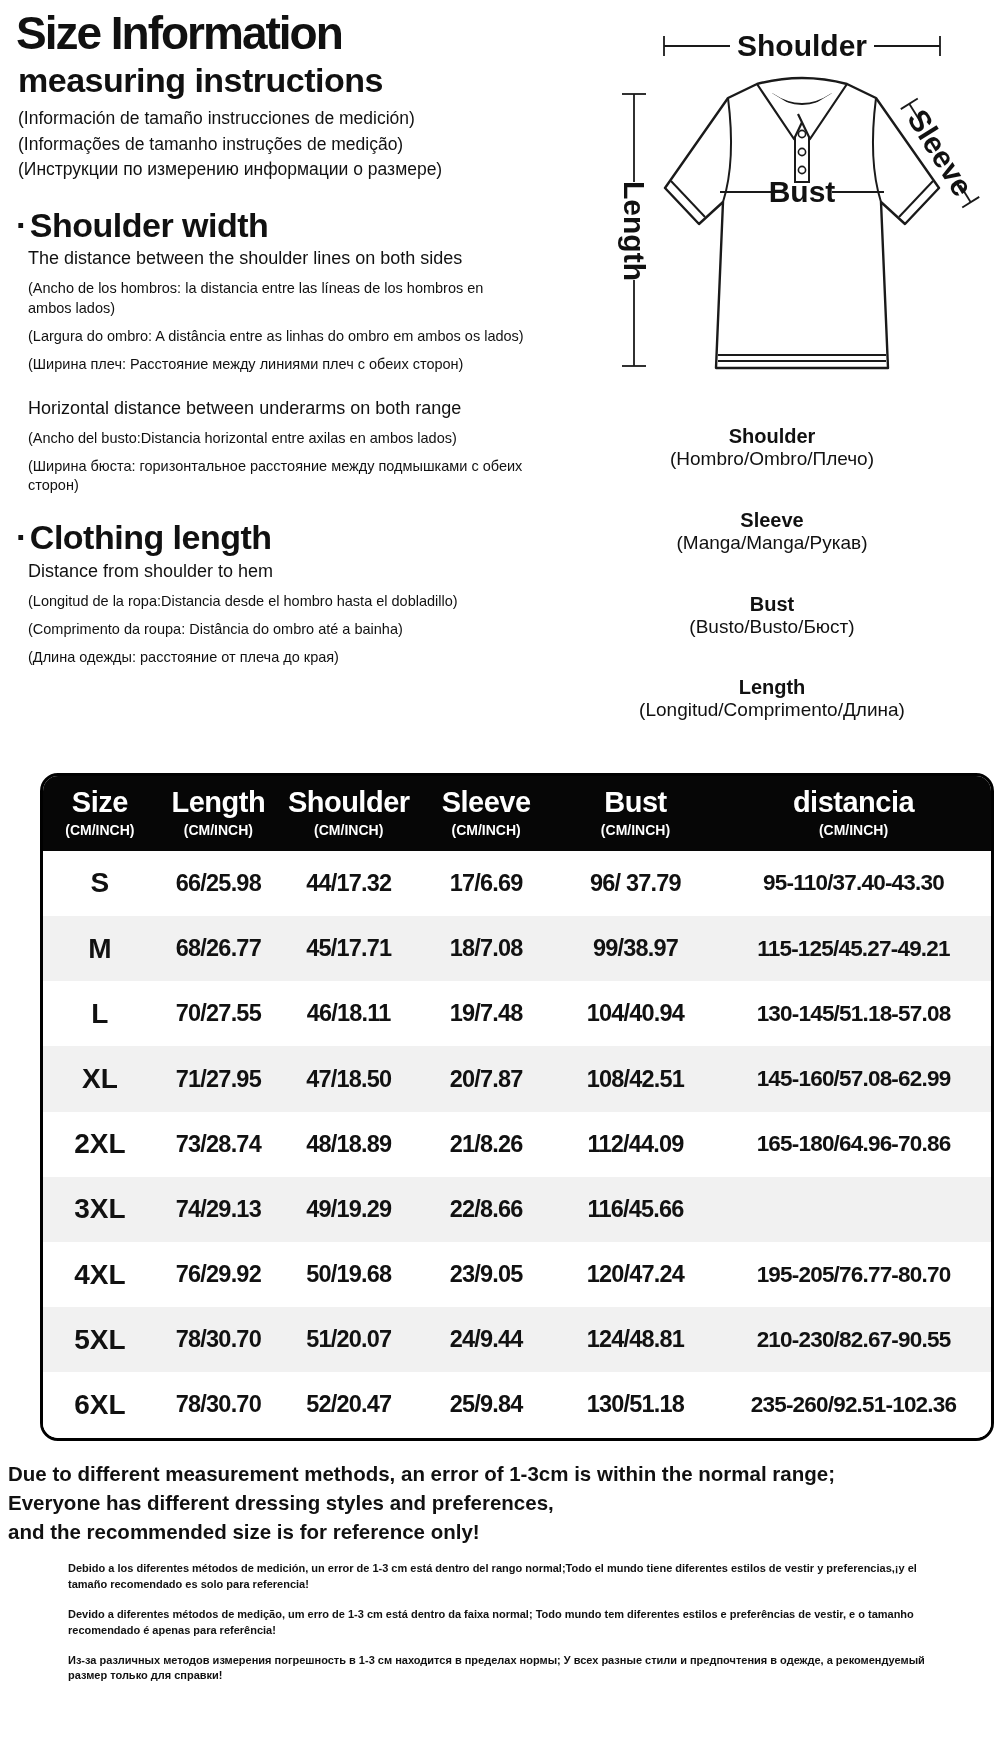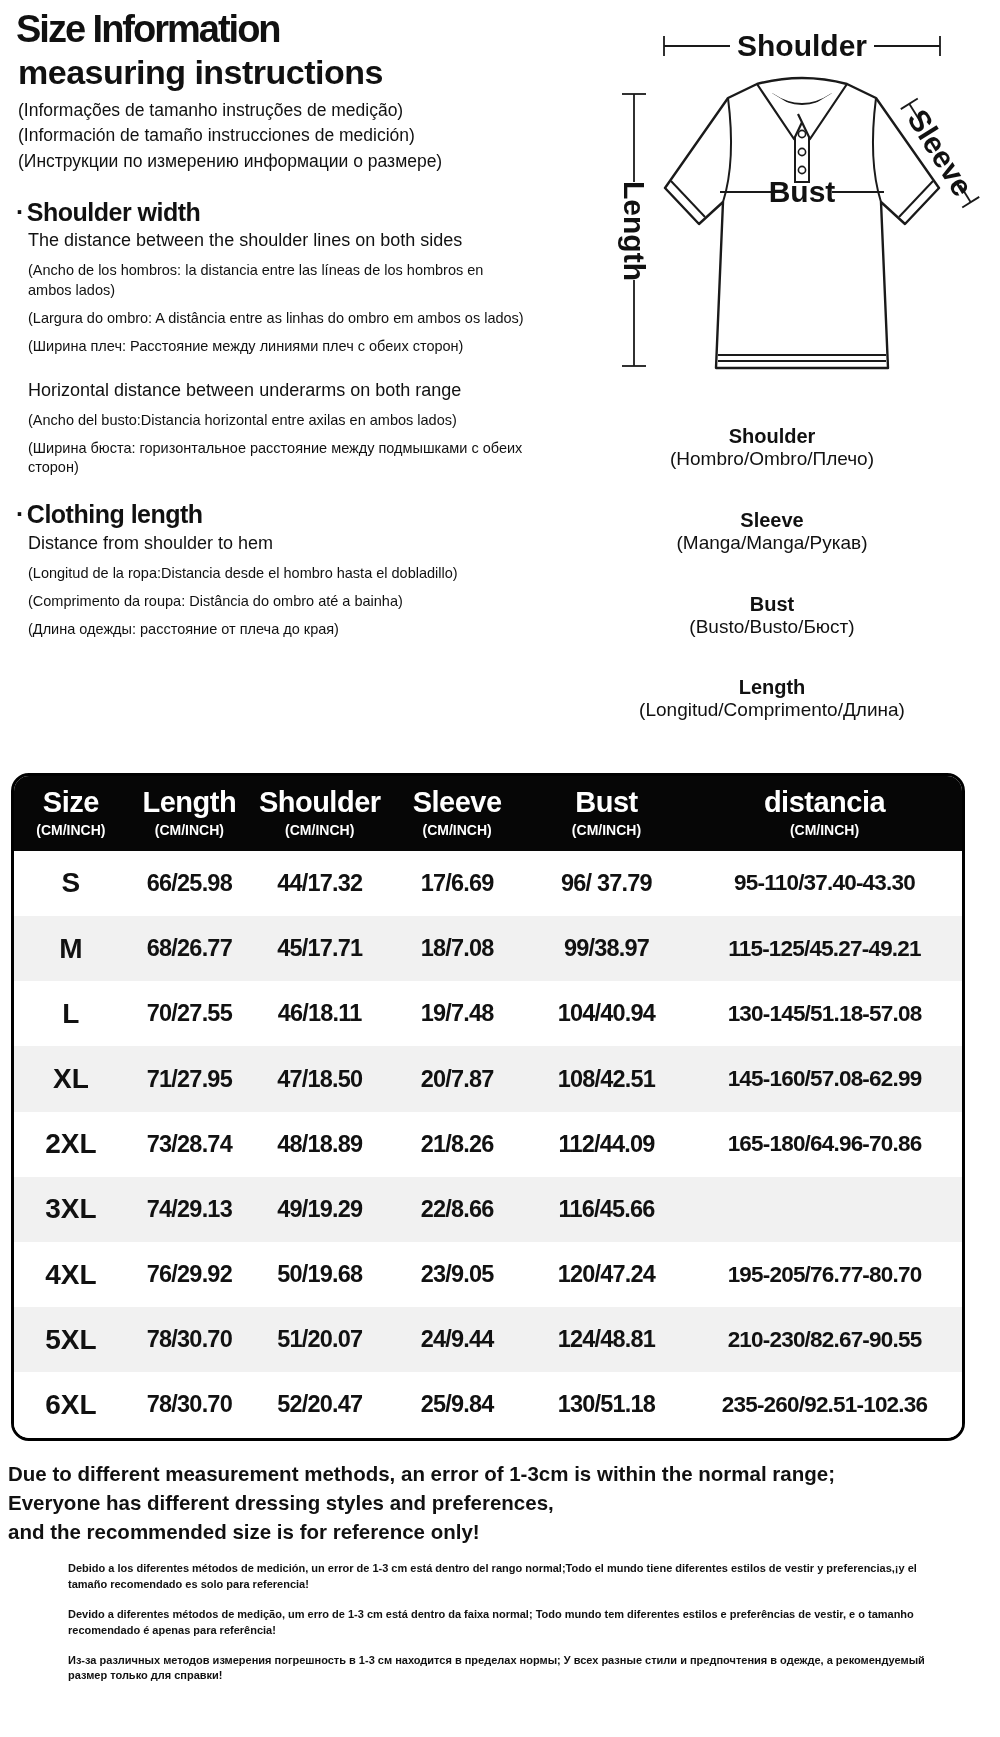--- a/index.html
+++ b/index.html
@@ -4,39 +4,39 @@
 <style>
   html,body{margin:0;padding:0;}
   body{
     width:1000px;height:1737px;
     background:#ffffff;color:#111;
     font-family:"Liberation Sans",sans-serif;
     position:relative;overflow:hidden;
   }
   
   .left-col{position:absolute;left:16px;top:10px;width:540px;}
-  .main-title{font-size:38px;font-weight:800;letter-spacing:-2px;line-height:1.02;margin:0;}
+  .main-title{font-size:46px;font-weight:800;letter-spacing:-2px;line-height:1.02;margin:0;}
   .sub-title{font-size:34px;font-weight:800;letter-spacing:-0.5px;margin:4px 0 6px 2px;}
   .title-trans{font-size:17.5px;line-height:1.47;margin-left:2px;}
   .section{margin-top:24px;}
-  .sec-heading{font-size:25px;font-weight:800;letter-spacing:-0.5px;line-height:1.1;}
+  .sec-heading{font-size:34px;font-weight:800;letter-spacing:-0.5px;line-height:1.1;}
   .sec-heading::before{content:"·";margin-right:3px;}
   .sec-desc{font-size:18px;margin:4px 0 10px 12px;}
   .sec-trans{font-size:14.5px;line-height:1.32;margin:0 0 9px 12px;width:500px;}
   
   .diagram-col{position:absolute;left:552px;top:6px;width:440px;}
   svg.shirt{display:block;width:440px;height:408px;}
   svg text{font-family:"Liberation Sans",sans-serif;fill:#111;}
   .measure-labels{text-align:center;margin-top:10px;}
   .ml-item{margin-bottom:37px;}
   .ml-name{font-size:20px;font-weight:800;line-height:1.2;}
   .ml-trans{font-size:19px;line-height:1.2;}
   
   .size-table{
-    position:absolute;left:11px;top:773px;width:948px;
+    position:absolute;left:40px;top:773px;width:948px;
     border:3px solid #000;border-radius:18px;overflow:hidden;background:#fff;
   }
   .thead{
     display:grid;grid-template-columns:12% 13% 14.5% 14.5% 17% 29%;
     background:#060606;color:#fff;padding:11px 0 13px 0;
   }
   .th{text-align:center;}
   .th-label{font-size:29px;font-weight:800;line-height:1.1;letter-spacing:-0.5px;}
   .th-unit{font-size:14px;font-weight:700;margin-top:3px;}
   .tbody{display:grid;grid-auto-rows:65.2px;}
@@ -49,22 +49,22 @@
   .footer{position:absolute;left:8px;top:1459px;width:1000px;}
   .footer-en{font-size:20.5px;font-weight:800;line-height:1.42;}
   .footer-small{font-size:11px;font-weight:700;line-height:1.4;width:880px;margin:15px auto 0 auto;}
 </style>
 </head>
 <body>
 
 <div class="left-col">
   <h1 class="main-title">Size Information</h1>
   <h2 class="sub-title">measuring instructions</h2>
+  <div class="title-trans">(Información de tamaño instrucciones de medición)</div>
   <div class="title-trans">(Informações de tamanho instruções de medição)</div>
-  <div class="title-trans">(Información de tamaño instrucciones de medición)</div>
   <div class="title-trans">(Инструкции по измерению информации о размере)</div>
 
   <div class="section">
     <div class="sec-heading">Shoulder width</div>
     <div class="sec-desc">The distance between the shoulder lines on both sides</div>
     <p class="sec-trans">(Ancho de los hombros: la distancia entre las líneas de los hombros en ambos lados)</p>
     <p class="sec-trans">(Largura do ombro: A distância entre as linhas do ombro em ambos os lados)</p>
     <p class="sec-trans">(Ширина плеч: Расстояние между линиями плеч с обеих сторон)</p>
   </div>
 

